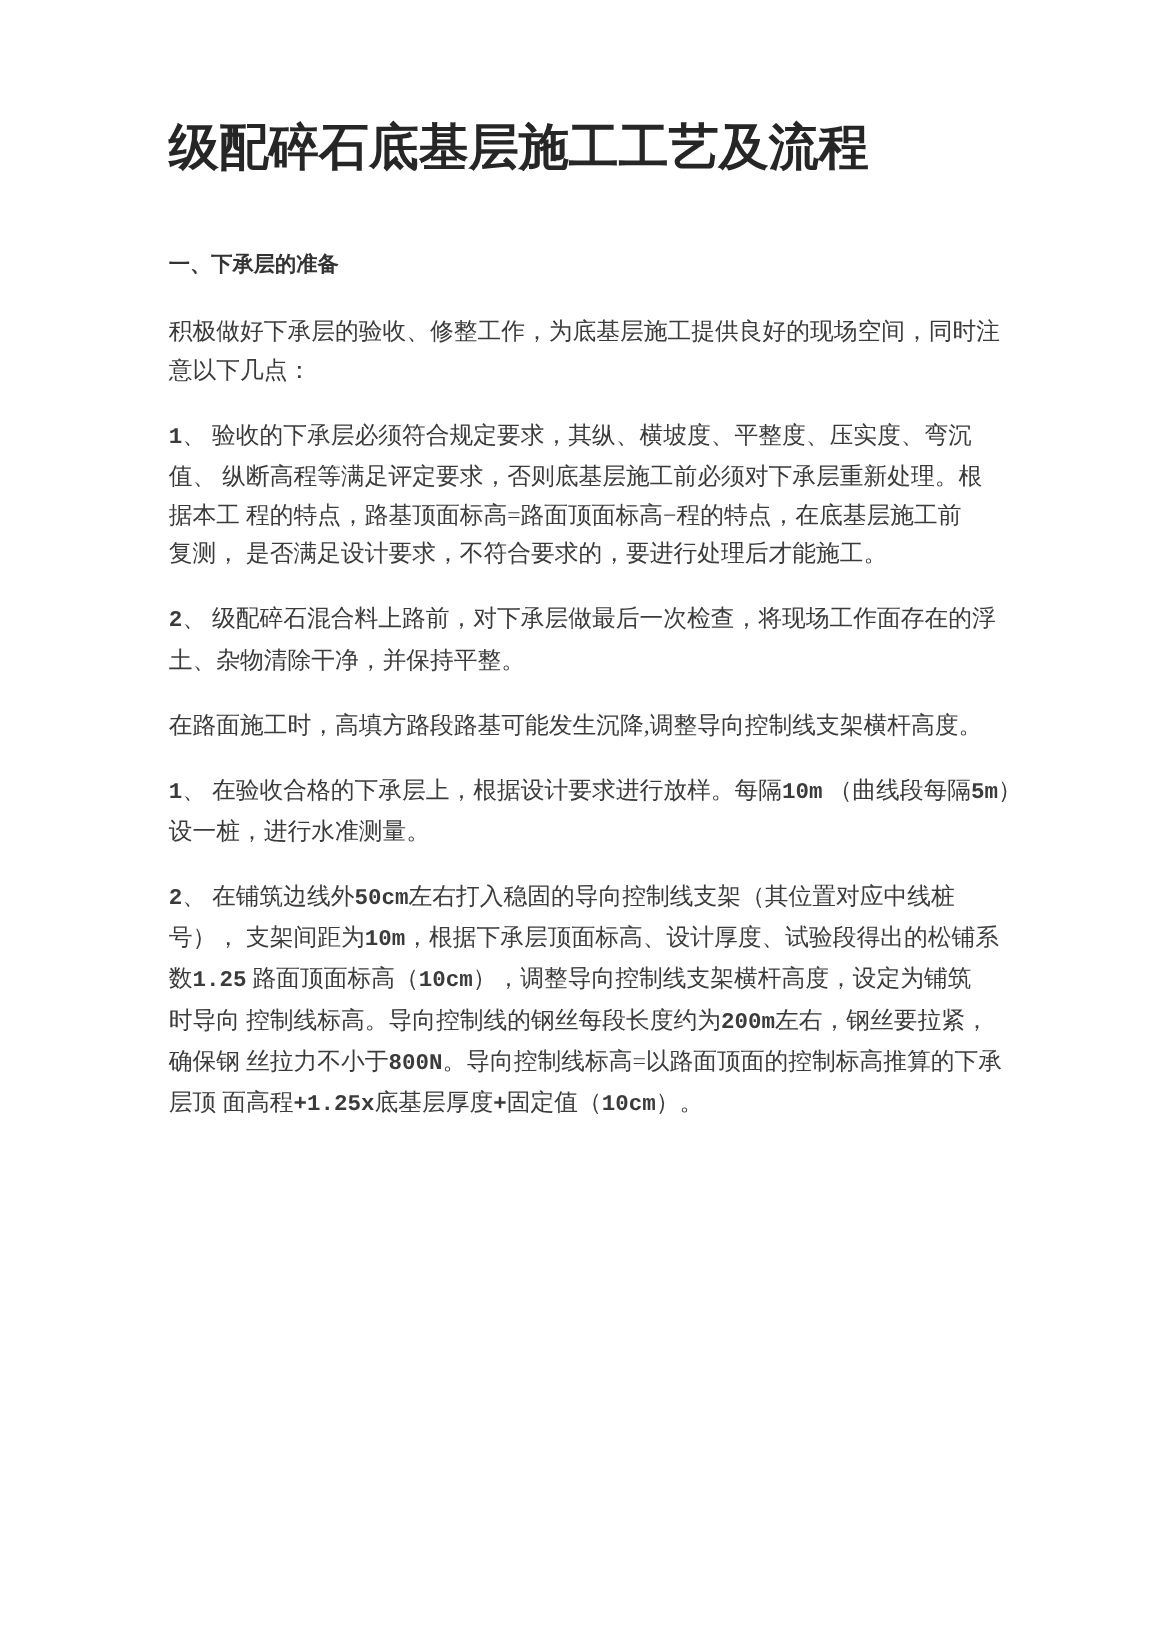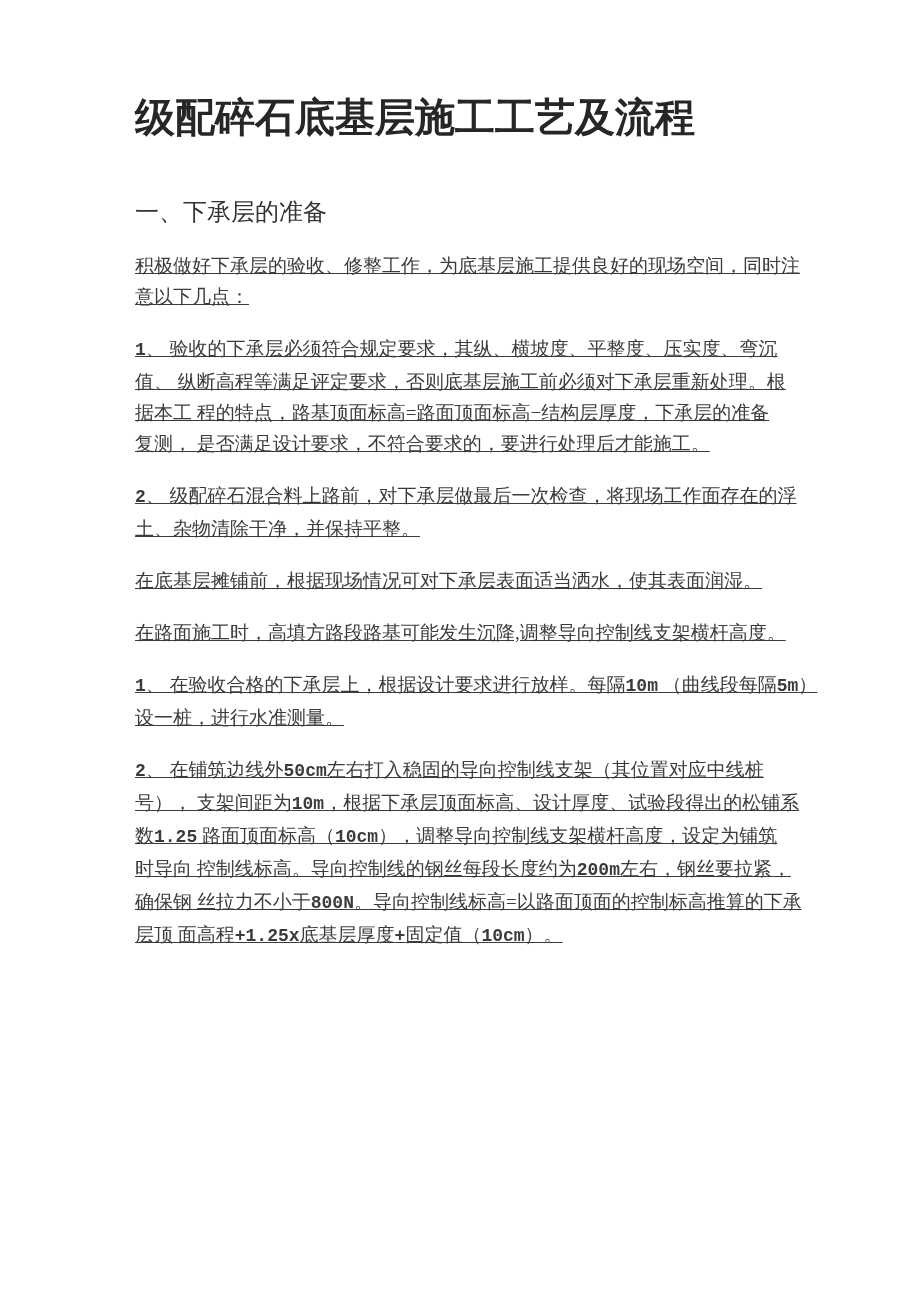--- a/index.html
+++ b/index.html
@@ -30,36 +30,35 @@
     font-family: "Liberation Serif", serif;
     font-size: 40px;
     line-height: 42px;
     font-weight: 700;
     color: var(--title);
     white-space: pre;
   }
   .sec-heading {
     margin: 0 0 26px 0;
     font-family: "Liberation Sans", sans-serif;
-    font-size: 24px;
+    font-size: 17px;
     line-height: 25px;
-    font-weight: 400;
+    font-weight: 700;
     color: var(--heading);
     white-space: pre;
   }
   .sec-heading.second {
     margin-top: 48px;
   }
   .para {
     margin: 0 0 21px 0;
     font-size: 19px;
     line-height: 31px;
     color: var(--text);
     white-space: pre;
-    text-decoration: underline;
   }
   .num {
     font-family: "Liberation Mono", monospace;
     font-weight: 700;
     font-size: 18px;
   }
 </style>
 </head>
 <body>
 
@@ -67,28 +66,27 @@
 
   <h1 class="doc-title">级配碎石底基层施工工艺及流程</h1>
 
   <h2 class="sec-heading">一、下承层的准备</h2>
 
   <p class="para"><span>积极做好下承层的验收、修整工作，为底基层施工提供良好的现场空间，同时注
 意以下几点：</span></p>
 
   <p class="para"><span class="num">1</span><span>、 验收的下承层必须符合规定要求，其纵、横坡度、平整度、压实度、弯沉
 值、 纵断高程等满足评定要求，否则底基层施工前必须对下承层重新处理。根
-据本工 程的特点，路基顶面标高=路面顶面标高−结构层厚度，下承层的准备
+据本工 程的特点，路基顶面标高=路面顶面标高−程的特点，在底基层施工前
 复测， 是否满足设计要求，不符合要求的，要进行处理后才能施工。</span></p>
 
   <p class="para"><span class="num">2</span><span>、 级配碎石混合料上路前，对下承层做最后一次检查，将现场工作面存在的浮
 土、杂物清除干净，并保持平整。</span></p>
 
 
-  <p class="para"><span>在底基层摊铺前，根据现场情况可对下承层表面适当洒水，使其表面润湿。</span></p>
 
   <p class="para"><span>在路面施工时，高填方路段路基可能发生沉降,调整导向控制线支架横杆高度。</span></p>
 
 
   <p class="para"><span class="num">1</span><span>、 在验收合格的下承层上，根据设计要求进行放样。每隔</span><span class="num">10m</span><span> （曲线段每隔</span><span class="num">5m</span><span>）
 设一桩，进行水准测量。</span></p>
 
   <p class="para"><span class="num">2</span><span>、 在铺筑边线外</span><span class="num">50cm</span><span>左右打入稳固的导向控制线支架（其位置对应中线桩
 号）， 支架间距为</span><span class="num">10m</span><span>，根据下承层顶面标高、设计厚度、试验段得出的松铺系
 数</span><span class="num">1.25</span><span> 路面顶面标高（</span><span class="num">10cm</span><span>），调整导向控制线支架横杆高度，设定为铺筑

